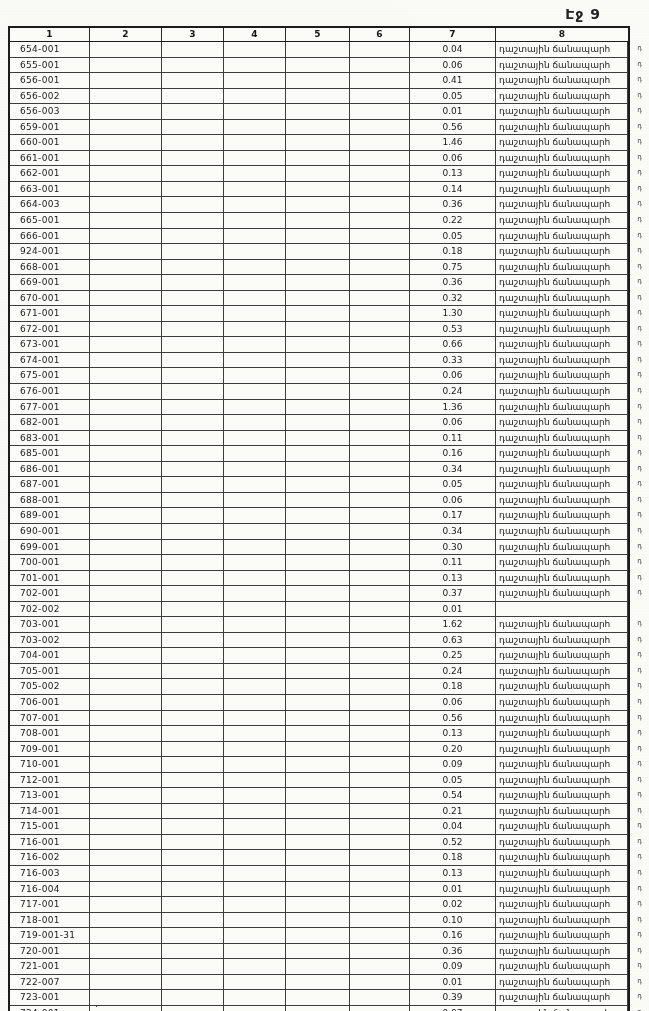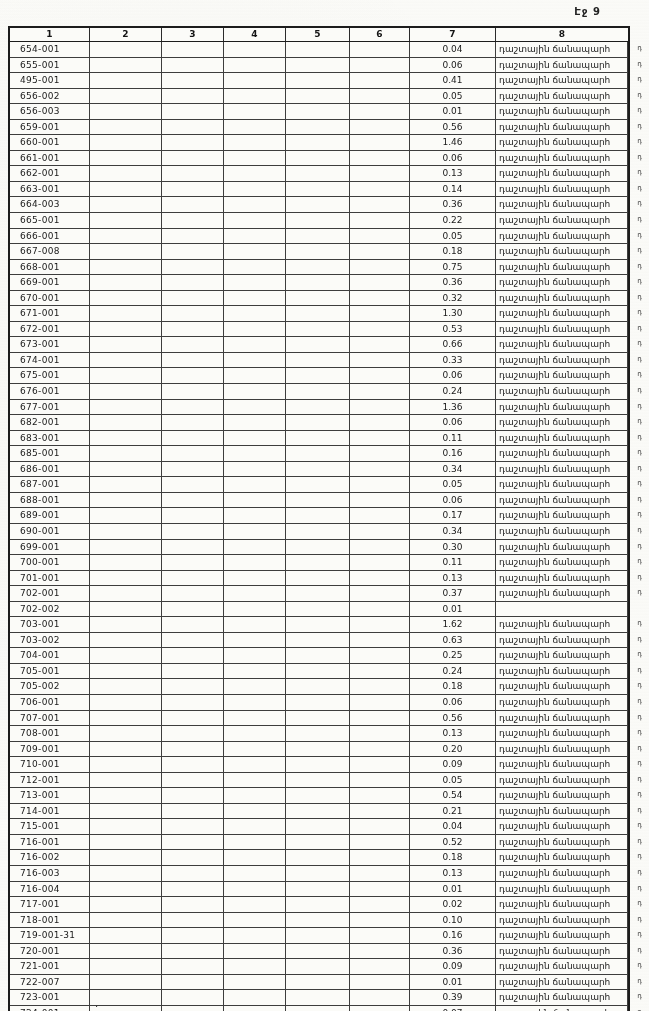--- a/index.html
+++ b/index.html
@@ -12,21 +12,21 @@
     background: #fbfbf8;
     font-family: "DejaVu Sans", sans-serif;
     color: #141414;
     position: relative;
     overflow: hidden;
   }
   .page-label {
     position: absolute;
     top: 6px;
     right: 48px;
-    font-size: 10px;
+    font-size: 14px;
     font-weight: bold;
     letter-spacing: 1px;
     color: #222;
   }
   .doc-table {
     position: absolute;
     left: 8px;
     top: 26px;
     width: 618px;
     border: 2px solid #1c1c1c;
@@ -143,21 +143,21 @@
     <div class="cell"></div>
     <div class="cell"></div>
     <div class="cell"></div>
     <div class="cell"></div>
     <div class="cell cell-value">0.06</div>
     <div class="cell cell-road">դաշտային ճանապարհ</div>
     <span class="row-mark">դ</span>
   </div>
 
   <div class="grid-row data-row">
-    <div class="cell cell-code">495-001</div>
+    <div class="cell cell-code">656-001</div>
     <div class="cell"></div>
     <div class="cell"></div>
     <div class="cell"></div>
     <div class="cell"></div>
     <div class="cell"></div>
     <div class="cell cell-value">0.41</div>
     <div class="cell cell-road">դաշտային ճանապարհ</div>
     <span class="row-mark">դ</span>
   </div>
 
@@ -275,21 +275,21 @@
     <div class="cell"></div>
     <div class="cell"></div>
     <div class="cell"></div>
     <div class="cell"></div>
     <div class="cell cell-value">0.05</div>
     <div class="cell cell-road">դաշտային ճանապարհ</div>
     <span class="row-mark">դ</span>
   </div>
 
   <div class="grid-row data-row">
-    <div class="cell cell-code">667-008</div>
+    <div class="cell cell-code">924-001</div>
     <div class="cell"></div>
     <div class="cell"></div>
     <div class="cell"></div>
     <div class="cell"></div>
     <div class="cell"></div>
     <div class="cell cell-value">0.18</div>
     <div class="cell cell-road">դաշտային ճանապարհ</div>
     <span class="row-mark">դ</span>
   </div>
 

